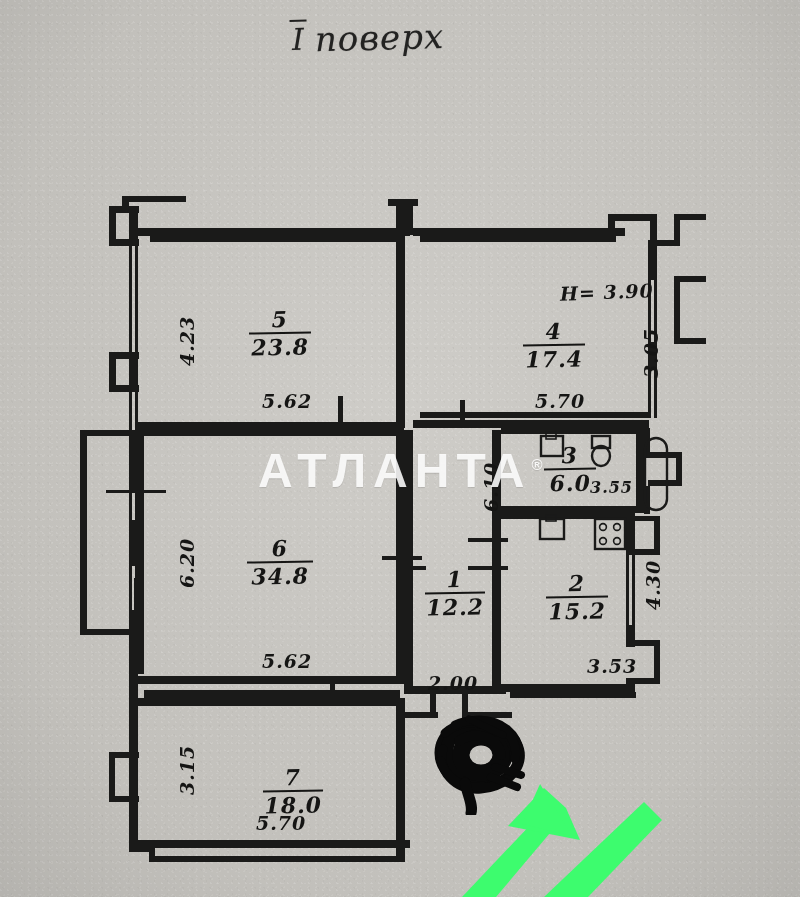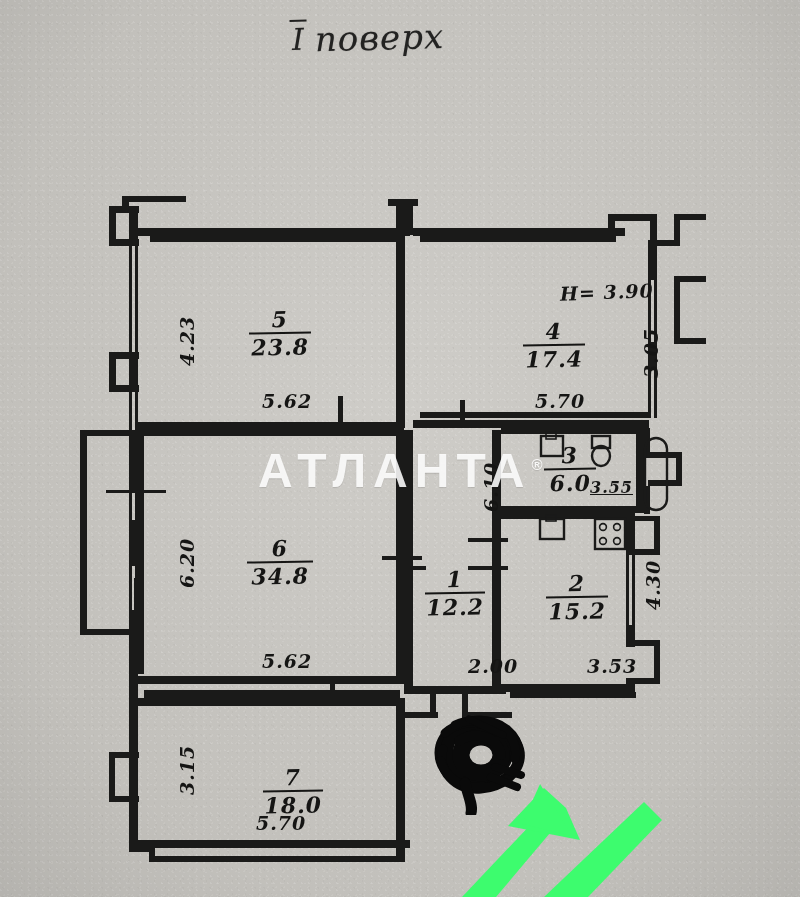--- a/index.html
+++ b/index.html
@@ -368,23 +368,23 @@
   <div class="dim vert" style="left:176px;top:366px;">4.23</div>
   <div class="dim" style="left:262px;top:390px;">5.62</div>
 
   <div class="dim vert" style="left:640px;top:378px;">3.05</div>
   <div class="dim" style="left:535px;top:390px;">5.70</div>
 
   <div class="dim vert" style="left:176px;top:588px;">6.20</div>
   <div class="dim" style="left:262px;top:650px;">5.62</div>
 
   <div class="dim vert" style="left:480px;top:512px;">6.10</div>
-  <div class="dim" style="left:428px;top:655px;margin-left:40px;">2.00</div>
-
-  <div class="dim" style="left:590px;top:478px;font-size:16px;text-decoration:underline;">3.55</div>
+  <div class="dim" style="left:428px;top:672px;">2.00</div>
+
+  <div class="dim" style="left:590px;top:478px;font-size:16px;">3.55</div>
 
   <div class="dim vert" style="left:642px;top:610px;">4.30</div>
   <div class="dim" style="left:587px;top:655px;">3.53</div>
 
   <div class="dim vert" style="left:176px;top:795px;">3.15</div>
   <div class="dim" style="left:256px;top:812px;">5.70</div>
 
   <div id="watermark">
     <span>АТЛАНТА</span><span class="reg">®</span>
   </div>

